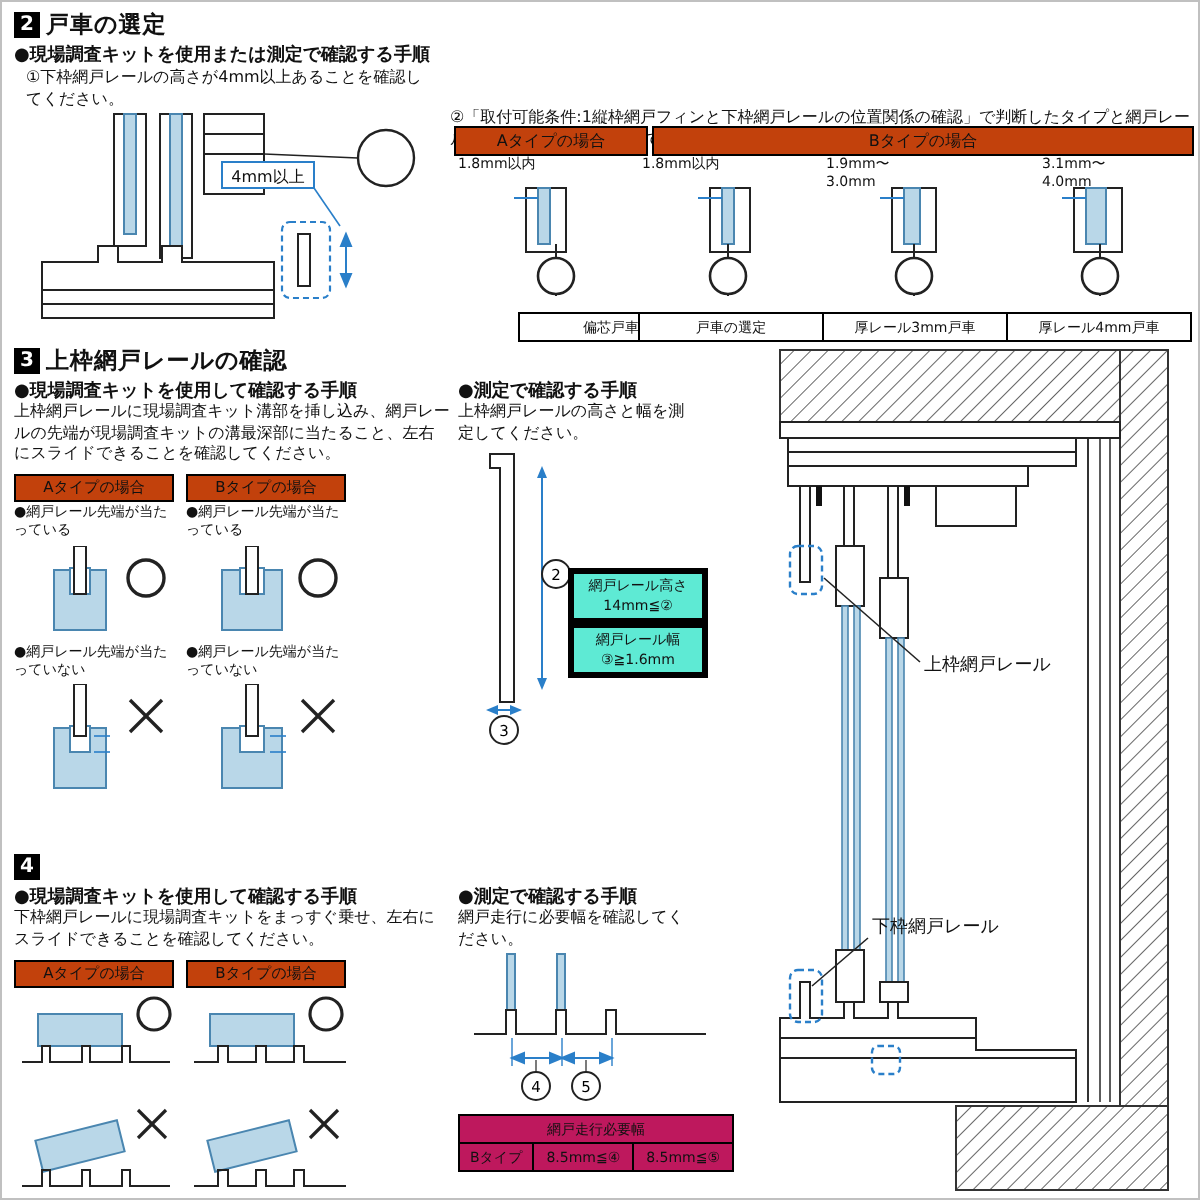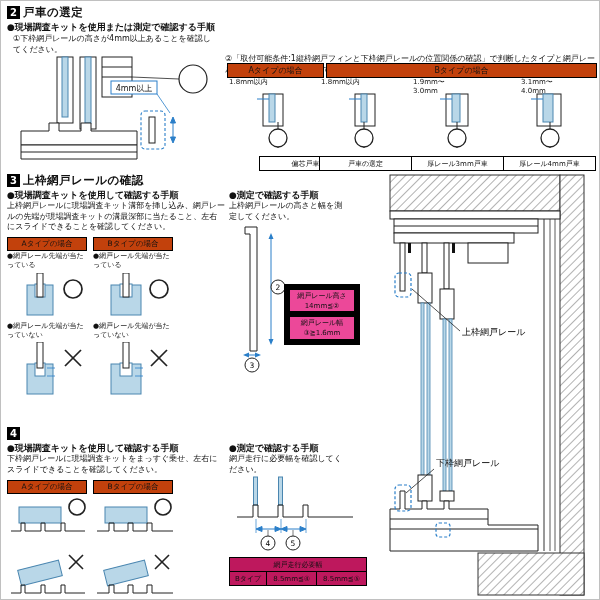--- a/index.html
+++ b/index.html
@@ -8,21 +8,21 @@
   .abs{position:absolute;}
   .sec-head{display:flex;align-items:center;gap:3px;}
   .numbox{display:inline-block;width:13px;height:13px;background:#000;color:#fff;font-size:10px;font-weight:bold;text-align:center;line-height:13px;flex:0 0 13px;}
   .sec-title{font-size:11.5px;font-weight:bold;letter-spacing:.5px;}
   .bullet{font-size:9px;font-weight:bold;}
   .body-text{font-size:8px;line-height:1.33;}
   .type-head{border:1px solid #000;background:#c2410c;font-size:8px;display:flex;align-items:center;justify-content:center;}
   .cap{font-size:7px;line-height:1.3;}
   .range{font-size:7px;line-height:1.25;}
   .part-label{border:1px solid #000;background:#fff;font-size:7px;display:flex;align-items:center;justify-content:center;text-align:center;}
-  .mini-box{border:6px solid #000000;background:#ec4899;font-size:7px;text-align:center;line-height:1.45;padding:1px 0;}
+  .mini-box{border:3px solid #000000;background:#5eead4;font-size:7px;text-align:center;line-height:1.45;padding:1px 0;}
   .spec-table{border-collapse:collapse;font-size:7px;background:#be185d;}
   .spec-table td{border:1px solid #000;padding:1px 2px;text-align:center;height:11px;white-space:nowrap;}
   svg{display:block;}
   svg text{font-family:"DejaVu Sans","Liberation Sans",sans-serif;}
 </style>
 </head>
 <body>
 
 <div class="page">
 

